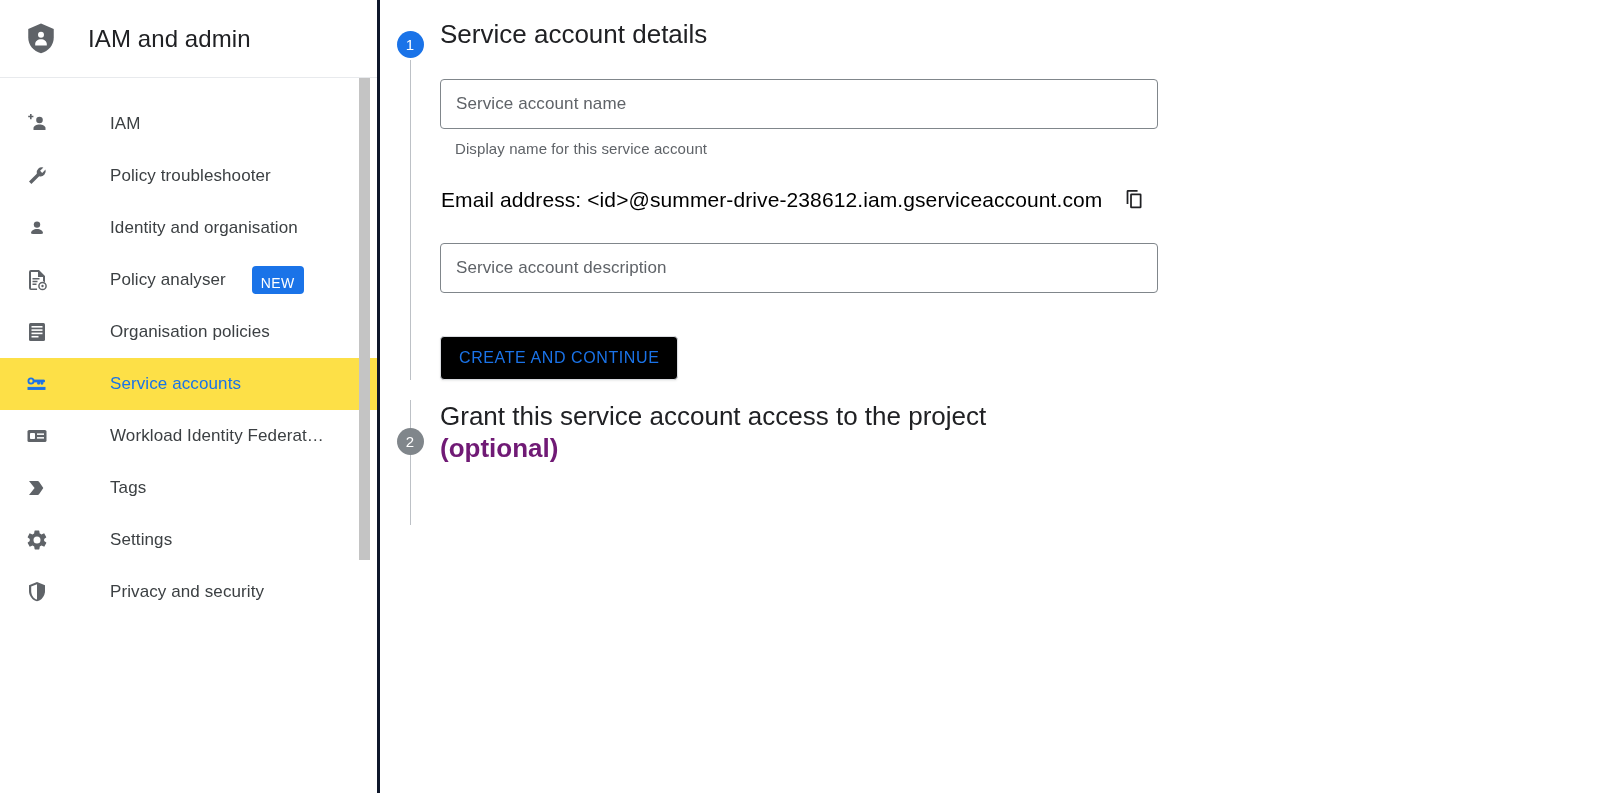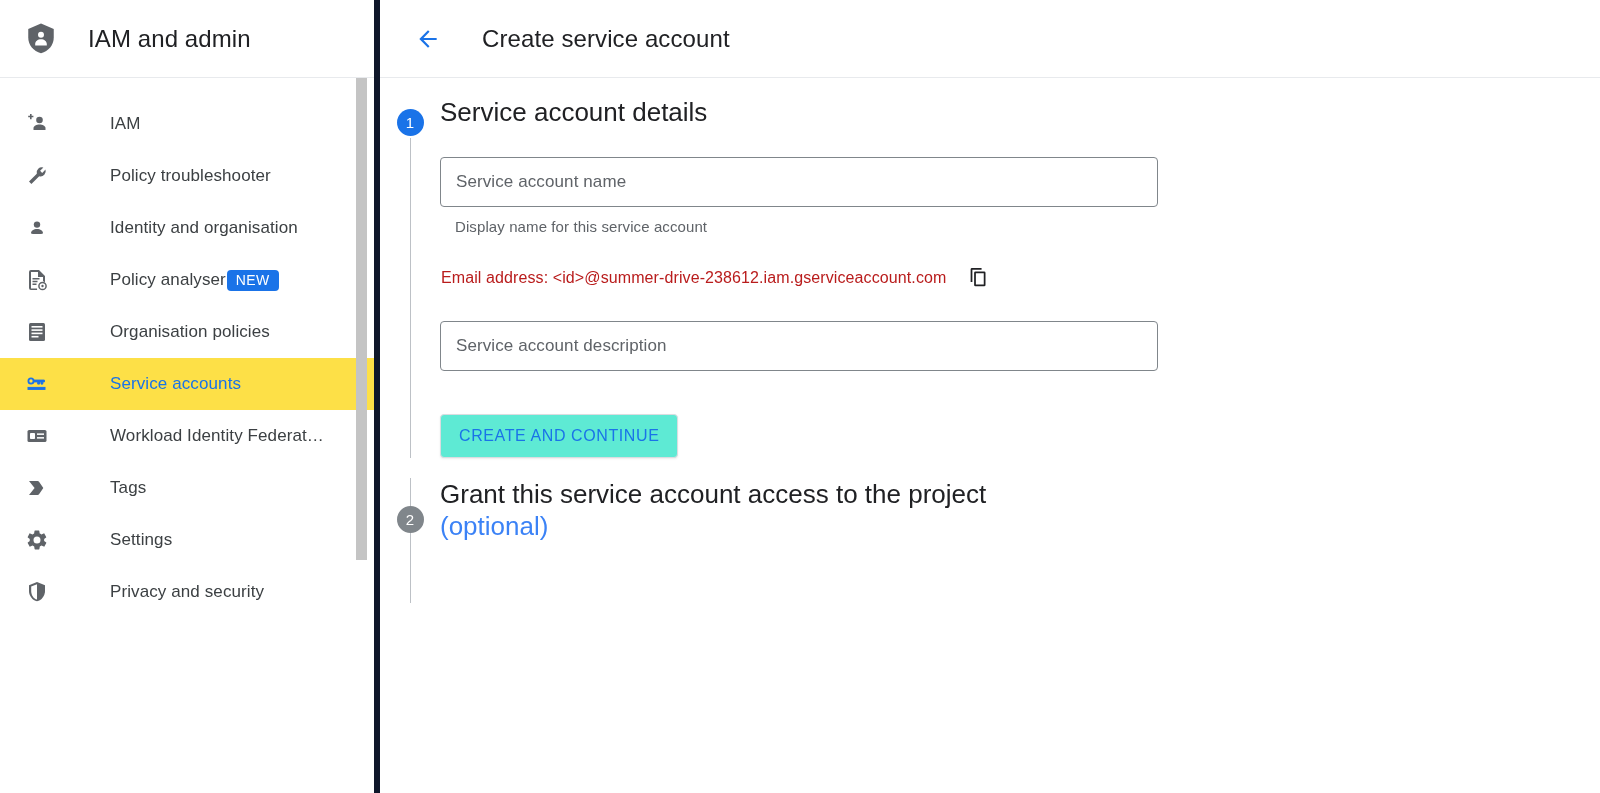--- a/index.html
+++ b/index.html
@@ -20,21 +20,21 @@
     width: 1600px;
     height: 793px;
   }
 
   
   .sidebar {
     width: 380px;
     height: 793px;
     flex: 0 0 380px;
     background: #ffffff;
-    border-right: 6px solid #0f172a;
+    border-right: 3px solid #0f172a;
     position: relative;
     display: flex;
     flex-direction: column;
   }
 
   .sidebar-header {
     height: 78px;
     flex: 0 0 78px;
     display: flex;
     align-items: center;
@@ -103,23 +103,23 @@
     max-width: 238px;
     letter-spacing: 0.1px;
   }
 
   .badge-new {
     background: #1a73e8;
     color: #ffffff;
     font-size: 14px;
     font-weight: 500;
     letter-spacing: 0.4px;
-    padding: 3px 9px 4px 9px;
+    padding: 10px 9px 4px 9px;
     border-radius: 4px;
-    margin-left: 1px;
+    margin-left: 26px;
     line-height: 1;
     white-space: nowrap;
   }
 
   .sb-track {
     position: absolute;
     right: 7px;
     top: 78px;
     width: 11px;
     bottom: 0;
@@ -224,21 +224,21 @@
   .step-content { flex: 1 1 auto; }
 
   .step-heading {
     font-size: 26px;
     font-weight: 500;
     color: #202124;
     letter-spacing: 0px;
     line-height: 1.25;
   }
   .step-heading.inactive { color: #202124; }
-  .step-heading .optional { color: #3b82f6; font-weight: 400; }
+  .step-heading .optional { color: #701a75; font-weight: 700; }
 
   
   #step1 { padding-top: 18px; }
   #step1 .step-gutter { padding-top: 13px; }
   #step1 .step-content { padding-left: 0px; }
 
   .field-group { margin-top: 28px; }
 
   .text-field {
     width: 718px;
@@ -286,22 +286,22 @@
   }
 
   .email-row {
     display: flex;
     align-items: center;
     margin-top: 23px;
     margin-left: 1px;
   }
 
   .email-text {
-    font-size: 16px;
-    color: #b91c1c;
+    font-size: 21px;
+    color: #000000;
     letter-spacing: 0.1px;
     white-space: nowrap;
   }
 
   .copy-btn {
     width: 30px;
     height: 30px;
     margin-left: 17px;
     display: flex;
     align-items: center;
@@ -310,21 +310,21 @@
     border: none;
     background: transparent;
     border-radius: 50%;
   }
   .copy-btn svg { fill: #202124; display: block; }
 
   .create-btn {
     margin-top: 43px;
     height: 44px;
     padding: 0 18px;
-    background: #5eead4;
+    background: #000000;
     border: 1px solid #dadce0;
     border-radius: 4px;
     color: #1a73e8;
     font-size: 16px;
     font-weight: 500;
     letter-spacing: 0.6px;
     cursor: pointer;
     font-family: "Liberation Sans", sans-serif;
     display: inline-flex;
     align-items: center;
@@ -469,30 +469,20 @@
 
     </nav>
 
     <div class="sb-track">
       <div class="sb-thumb"></div>
     </div>
   </aside>
 
   <main class="main">
 
-    <div class="main-header">
-      <button class="back-btn">
-        <span>
-          <svg width="26" height="26" viewBox="0 0 24 24">
-            <path d="M20 11H7.8l5.6-5.6L12 4l-8 8 8 8 1.4-1.4L7.8 13H20z"></path>
-          </svg>
-        </span>
-      </button>
-      <span class="main-title">Create service account</span>
-    </div>
 
     <div class="main-body">
 
       <section class="step" id="step1">
         <div class="step-gutter">
           <div class="step-circle active">1</div>
           <div class="step-line"></div>
         </div>
 
         <div class="step-content">

